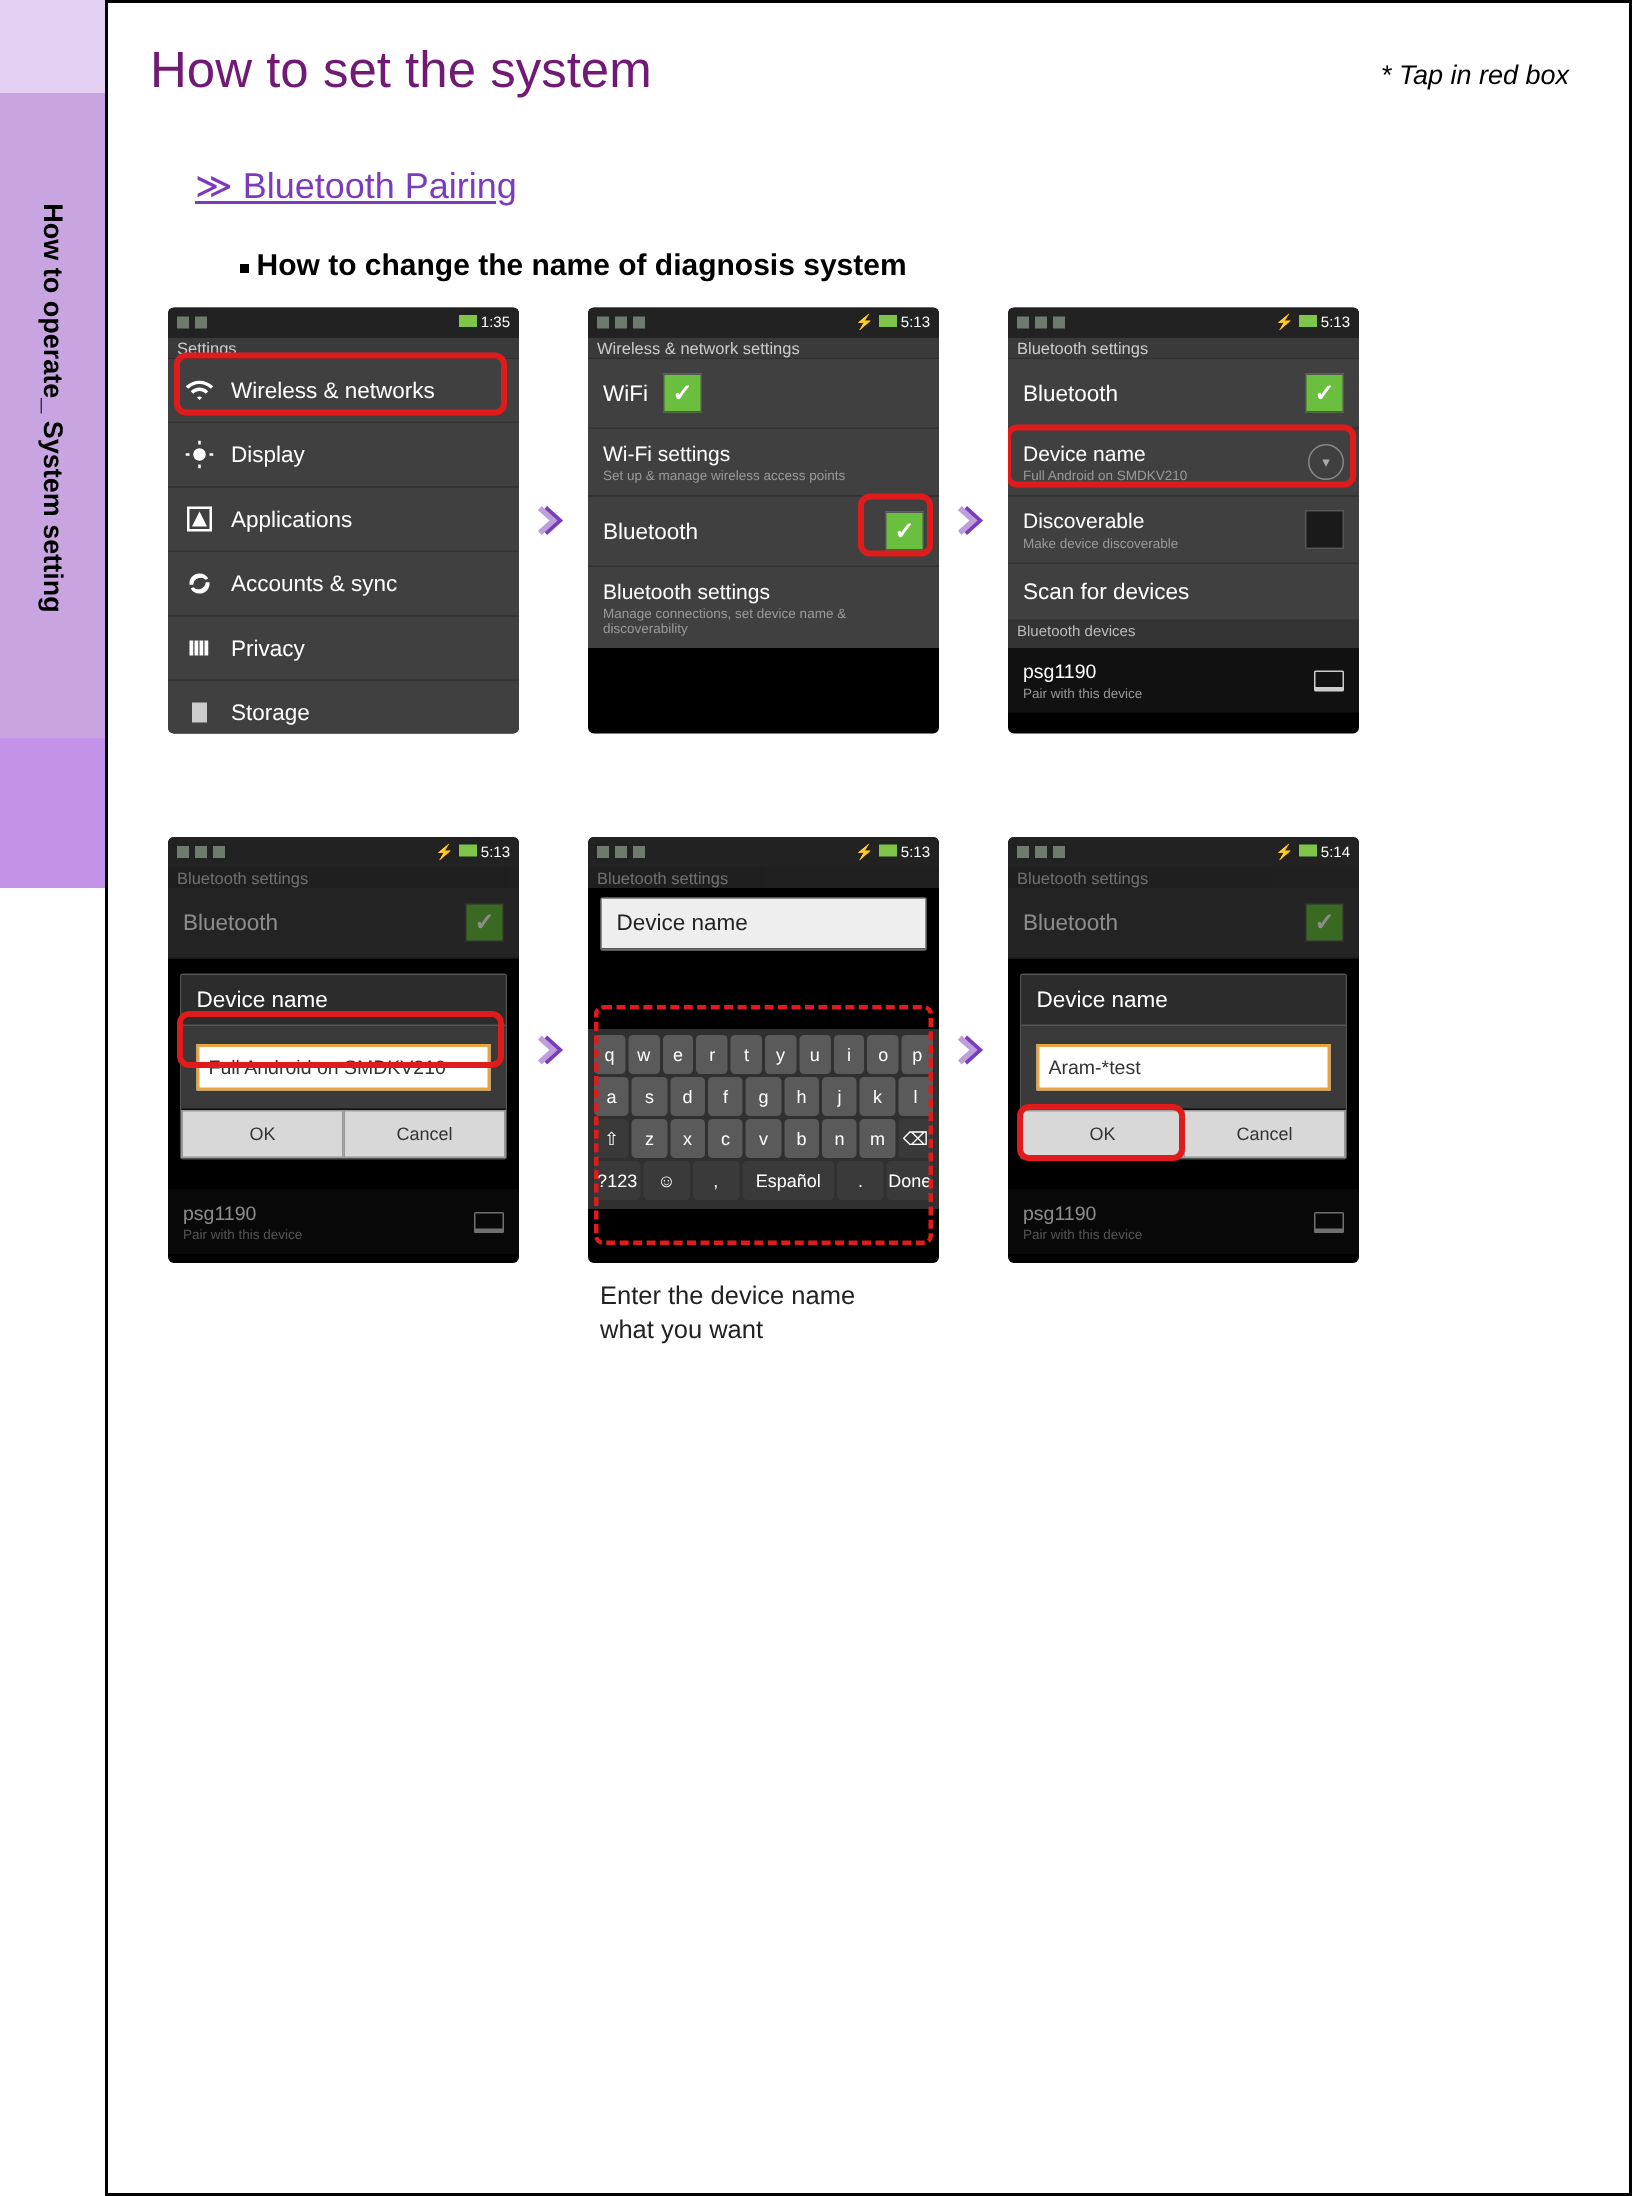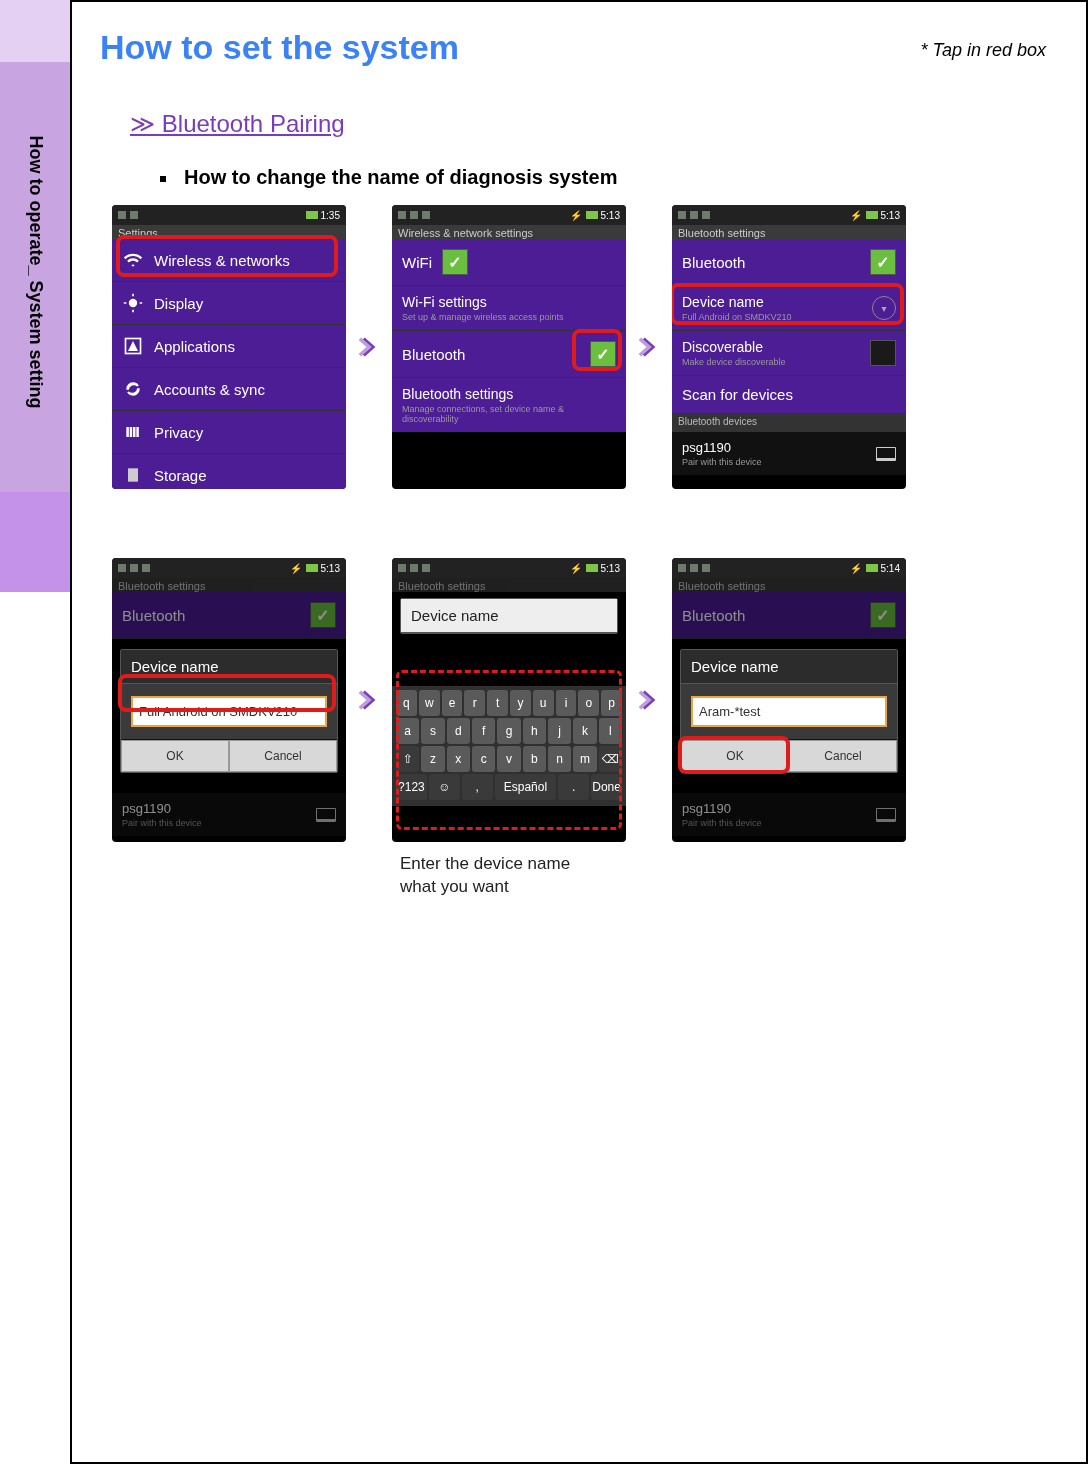--- a/index.html
+++ b/index.html
@@ -3,35 +3,35 @@
 <meta charset="utf-8">
 <style>
   * { box-sizing: border-box; margin: 0; padding: 0; }
   body { font-family: "Segoe UI", Arial, sans-serif; background: #fff; width: 1088px; height: 1464px; position: relative; }
   .sidebar { position: absolute; left: 0; top: 0; width: 70px; height: 1464px; }
   .sidebar-top { width: 70px; height: 62px; background: #e4d0f2; }
   .sidebar-tab { width: 70px; height: 430px; background: #c8a5e0; position: relative; }
   .sidebar-tab-text { position: absolute; top: 210px; left: 35px; transform: translate(-50%,-50%) rotate(90deg); white-space: nowrap; font-weight: bold; font-size: 18px; color: #000; }
   .sidebar-rest { width: 70px; height: 100px; background: #c492e8; }
   .page-border { position: absolute; left: 70px; top: 0; width: 1018px; height: 1464px; border: 2px solid #000; }
-  .title { position: absolute; left: 100px; top: 28px; font-size: 34px; font-weight: bold; color: #3b82f6; }
+  .title { position: absolute; left: 100px; top: 28px; font-size: 34px; font-weight: normal; color: #701a75; }
   .hint { position: absolute; right: 42px; top: 40px; font-style: italic; font-size: 18px; color: #000; }
   .subhead { position: absolute; left: 130px; top: 110px; font-size: 24px; font-weight: normal; color: #7a3bbd; text-decoration: underline; }
-  .step-title { position: absolute; left: 184px; top: 166px; font-size: 20px; font-weight: bold; color: #000; }
+  .step-title { position: absolute; left: 171px; top: 166px; font-size: 20px; font-weight: bold; color: #000; }
   .bullet { position: absolute; left: 160px; top: 176px; width: 6px; height: 6px; background: #000; }
   .row { position: absolute; display: flex; align-items: center; gap: 10px; }
   .row1 { left: 112px; top: 205px; }
   .row2 { left: 112px; top: 558px; }
   .phone { width: 234px; background: #000; border-radius: 4px; color: #fff; font-size: 12px; overflow: hidden; position: relative; }
   .statusbar { height: 20px; background: #222; display: flex; justify-content: space-between; align-items: center; padding: 0 6px; font-size: 10px; }
   .sb-icons { display: flex; gap: 4px; }
   .sb-icon { width: 8px; height: 8px; background: #a0b8a0; opacity: 0.6; }
   .sb-batt { width: 12px; height: 8px; background: #7ec54a; display: inline-block; }
   .screenhead { height: 14px; background: #3a3a3a; font-size: 11px; padding: 2px 6px; color: #ccc; }
-  .setting-row { display: flex; align-items: center; gap: 10px; padding: 10px 10px; border-bottom: 1px solid #333; background: #4c1d95; font-size: 15px; position: relative; }
+  .setting-row { display: flex; align-items: center; gap: 10px; padding: 10px 10px; border-bottom: 1px solid #333; background: #404040; font-size: 15px; position: relative; }
   .setting-row.small { font-size: 14px; padding: 8px 10px; }
   .setting-sub { font-size: 9px; color: #999; display: block; margin-top: 2px; }
   .icon { width: 22px; height: 22px; display: flex; align-items: center; justify-content: center; }
   .icon svg { width: 20px; height: 20px; }
   .check { width: 26px; height: 26px; border: 1px solid #555; background: #1a1a1a; display: flex; align-items: center; justify-content: center; }
   .check.on { background: #6bbf3e; }
   .check.on::after { content: "✓"; color: #fff; font-weight: bold; font-size: 16px; }
   .uncheck-box { width: 26px; height: 26px; border: 1px solid #555; background: #1a1a1a; }
   .arrowcirc { width: 24px; height: 24px; border: 1px solid #888; border-radius: 50%; display: flex; align-items: center; justify-content: center; color: #aaa; font-size: 10px; }
   .red-outline { position: absolute; border: 4px solid #e01b1b; border-radius: 8px; pointer-events: none; }

